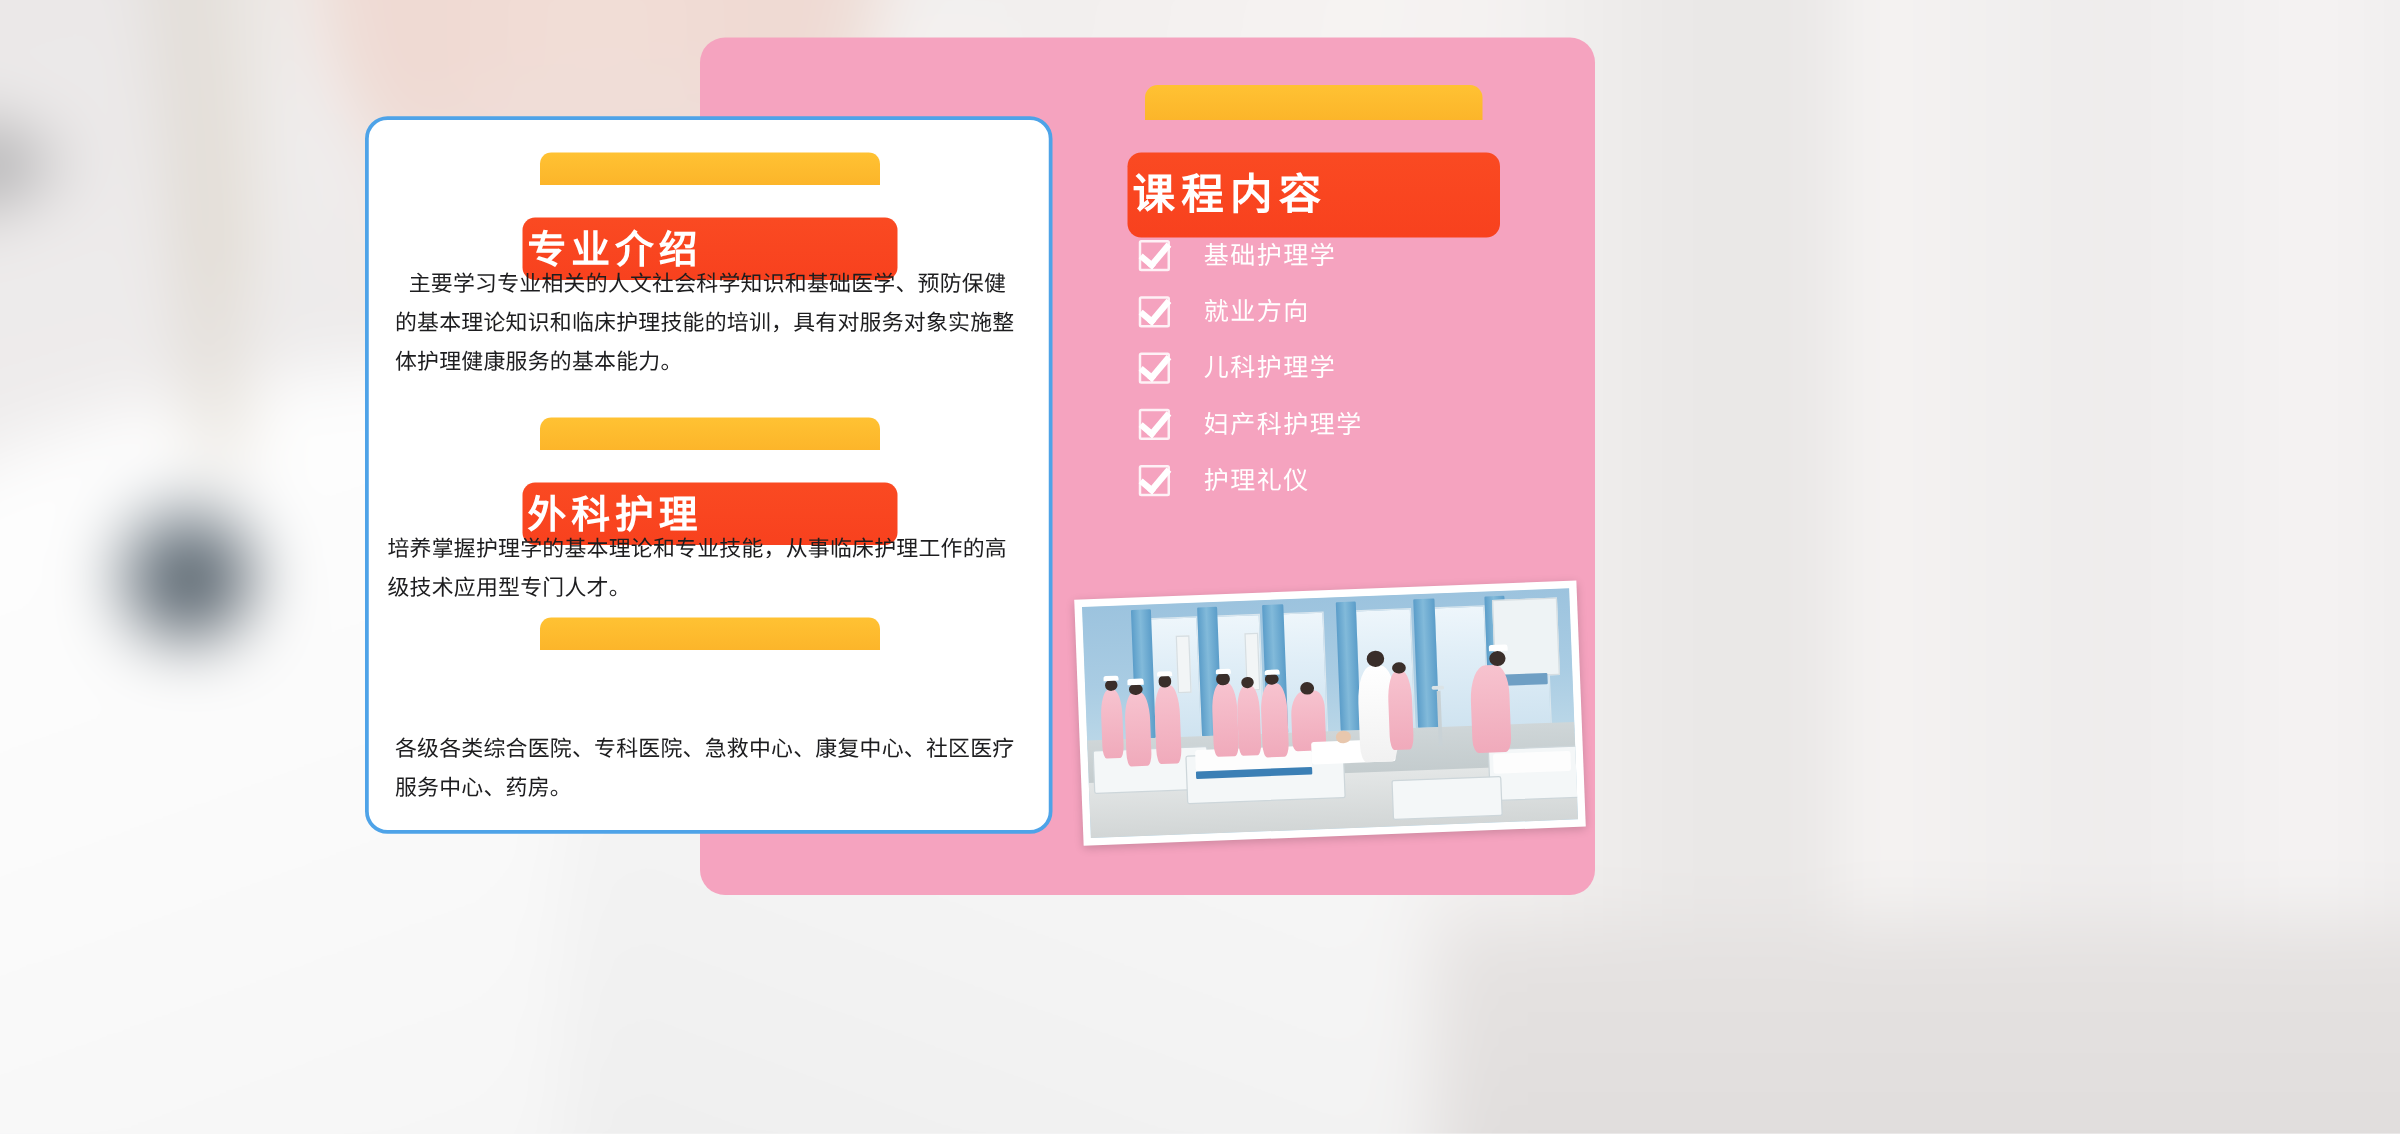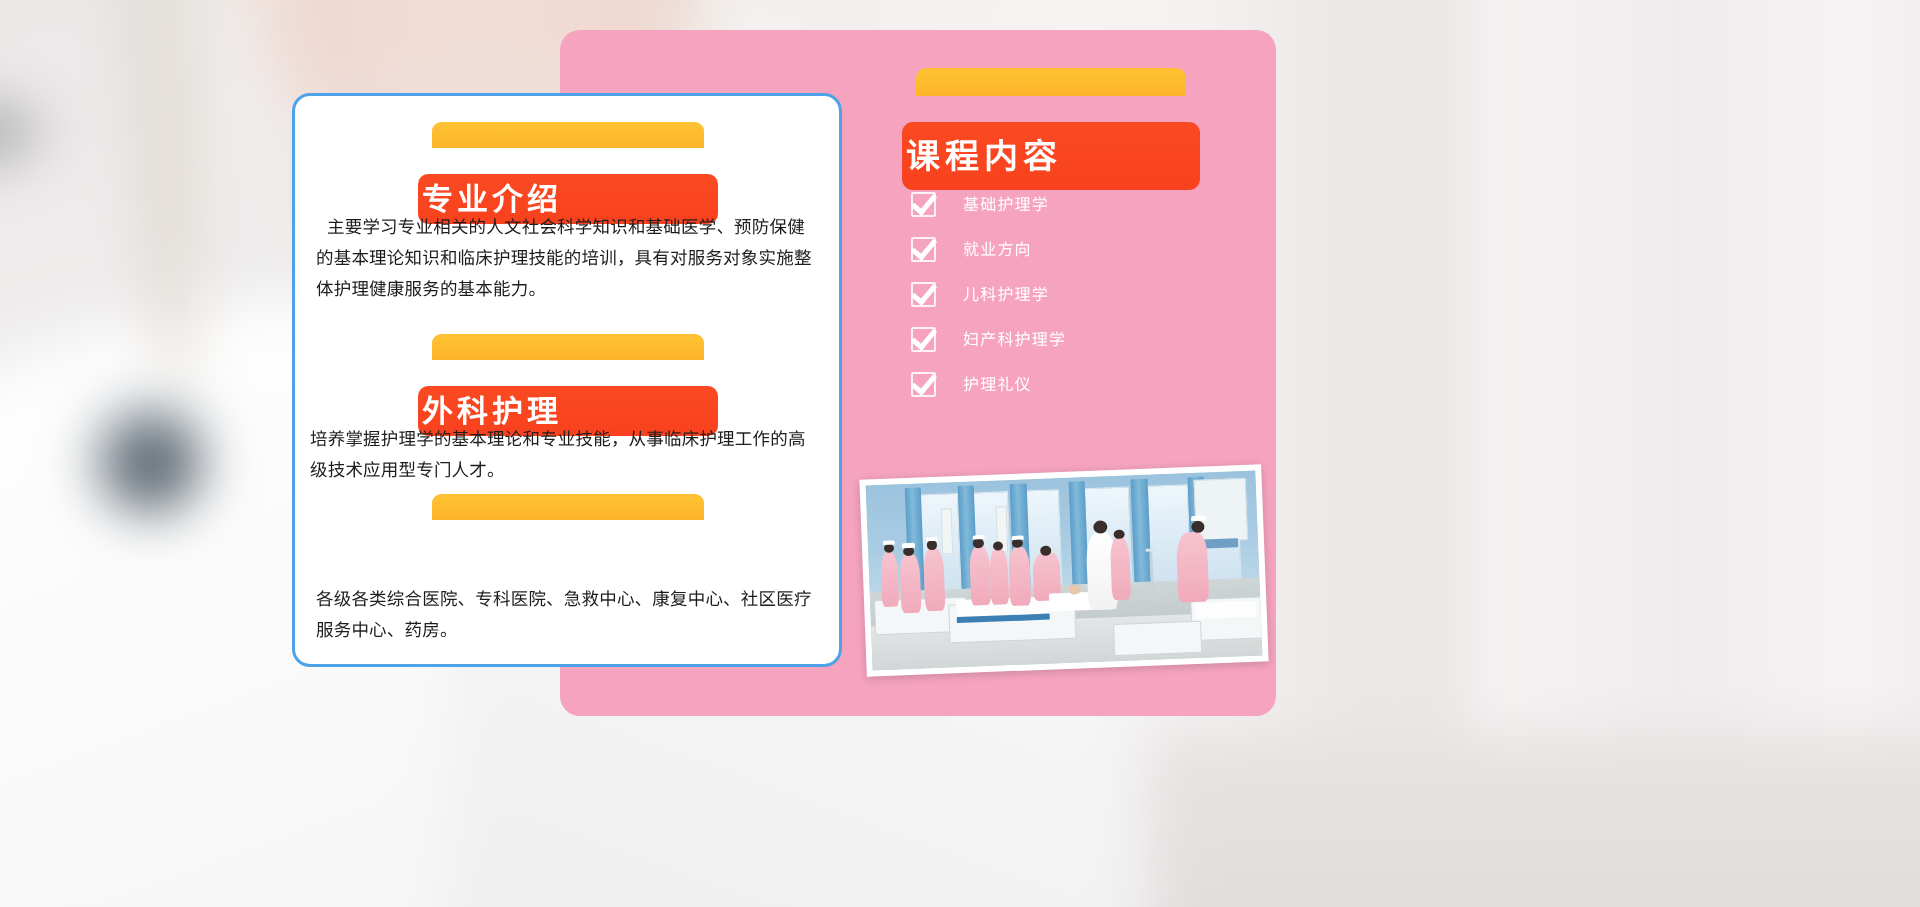--- a/index.html
+++ b/index.html
@@ -235,21 +235,21 @@
     left: 4px;
     top: -4px;
     width: 9px;
     height: 19px;
     border: solid #ffffff;
     border-width: 0 5px 5px 0;
     transform: rotate(40deg);
   }
   .course-label {
     color: #ffffff;
-    font-size: 16px;
+    font-size: 20px;
     letter-spacing: 1.2px;
     line-height: 1;
     white-space: nowrap;
   }
 
   
   .photo-frame {
     position: absolute;
     left: 863px;
     top: 472px;

